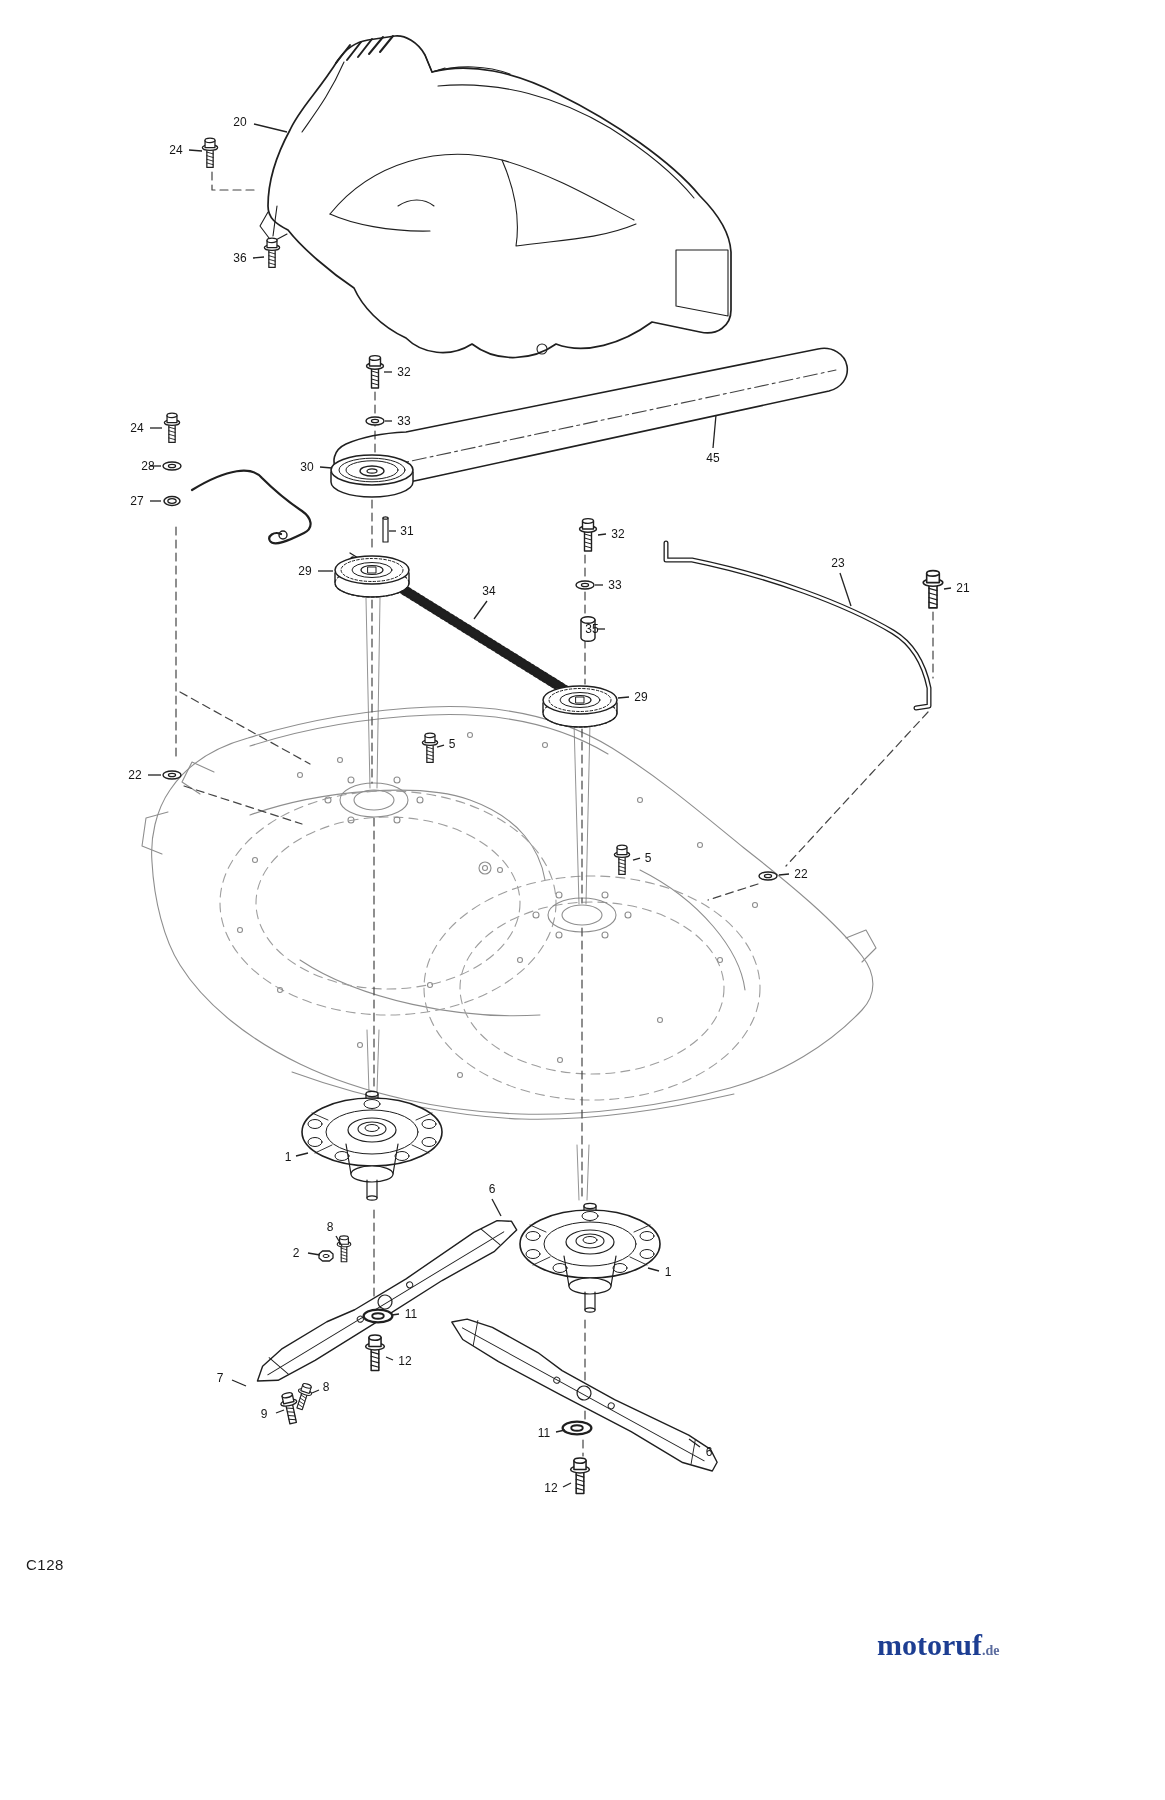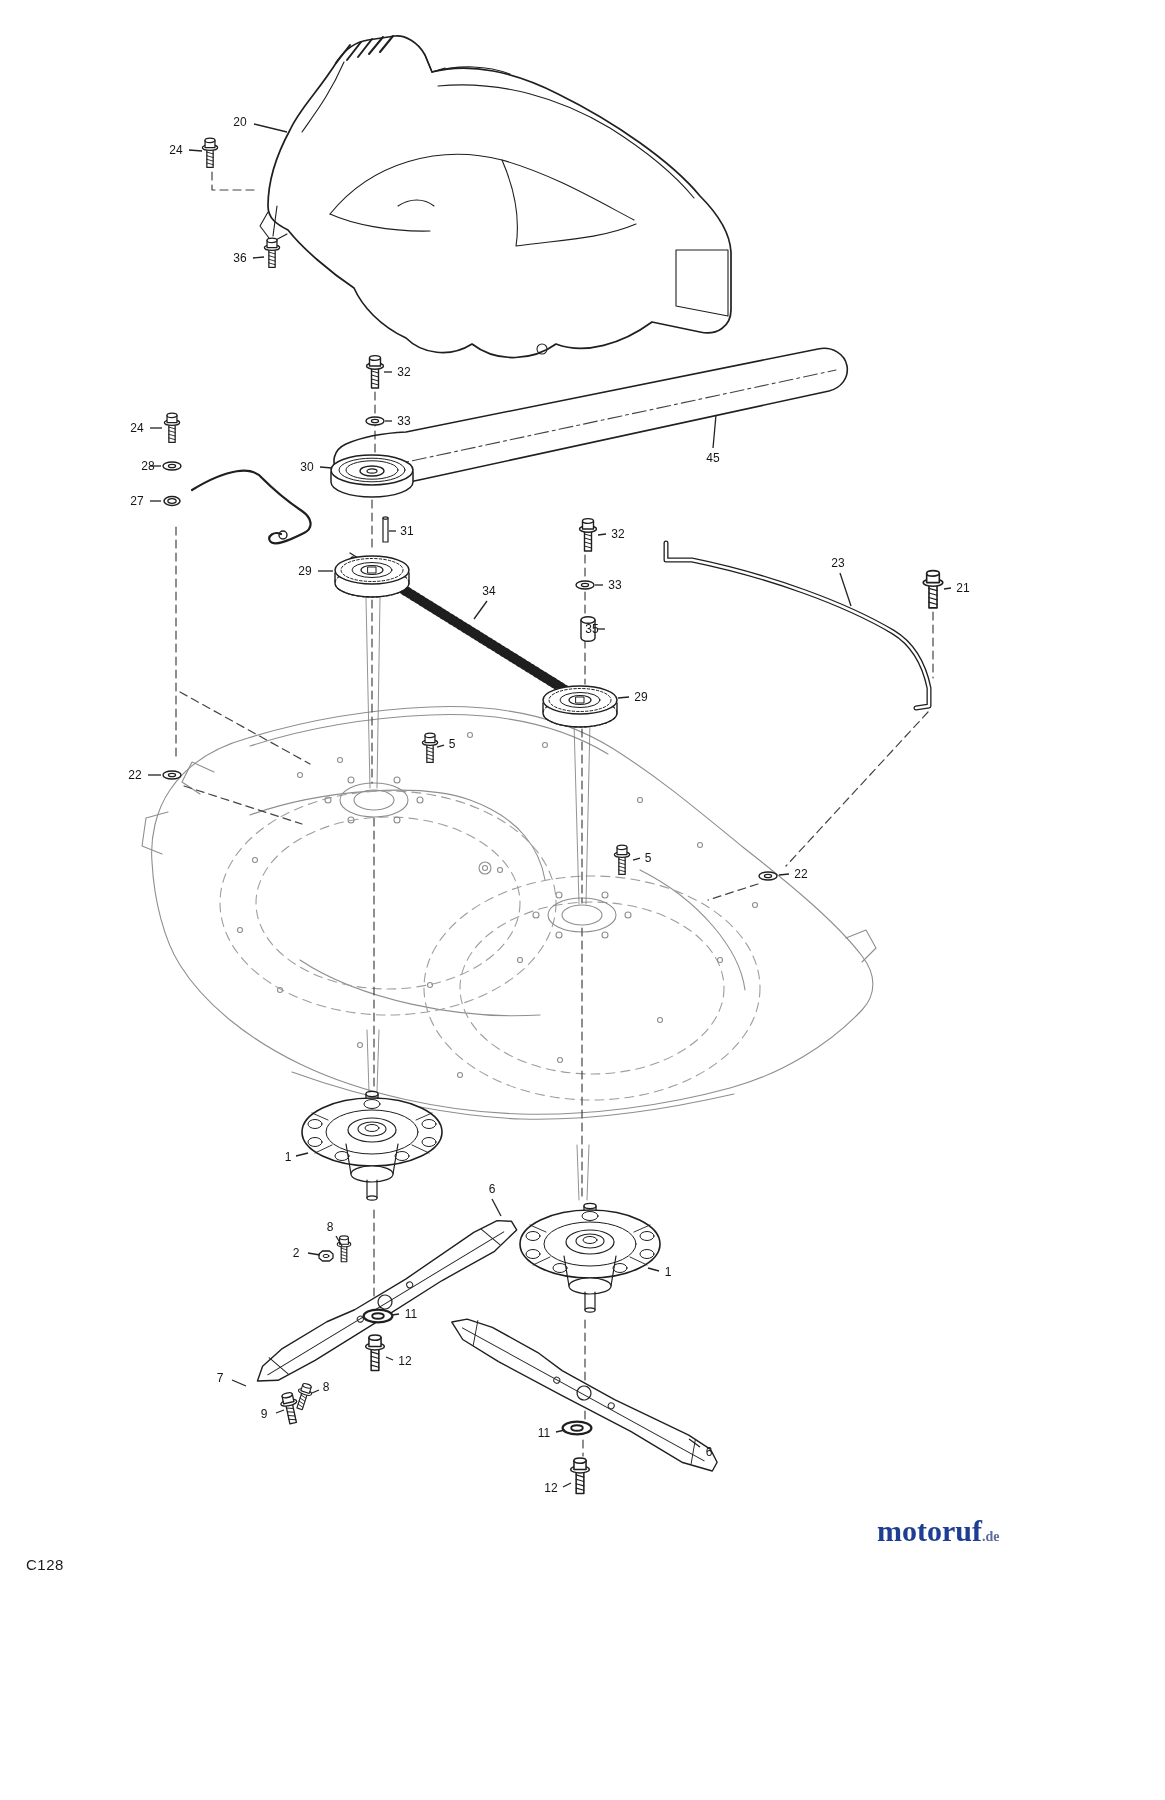--- a/index.html
+++ b/index.html
@@ -16,21 +16,21 @@
   .callout {
     position:absolute; transform:translate(-50%,-50%);
     font-size:12px; color:#161616; white-space:nowrap;
     font-family:"Liberation Sans", sans-serif;
   }
   .page-code {
     position:absolute; left:26px; top:1556px;
     font-size:15px; color:#1c1c1c; letter-spacing:0.5px;
   }
   .brand {
-    position:absolute; left:877px; top:1516px;
+    position:absolute; left:877px; top:1630px;
     font-family:"Liberation Serif", serif; font-weight:bold;
     font-size:30px; line-height:1; cursor:pointer;
   }
   .brand .suffix { font-size:14px; font-weight:bold; }
 </style>
 </head>
 <body>
 
 <div class="page">
 

